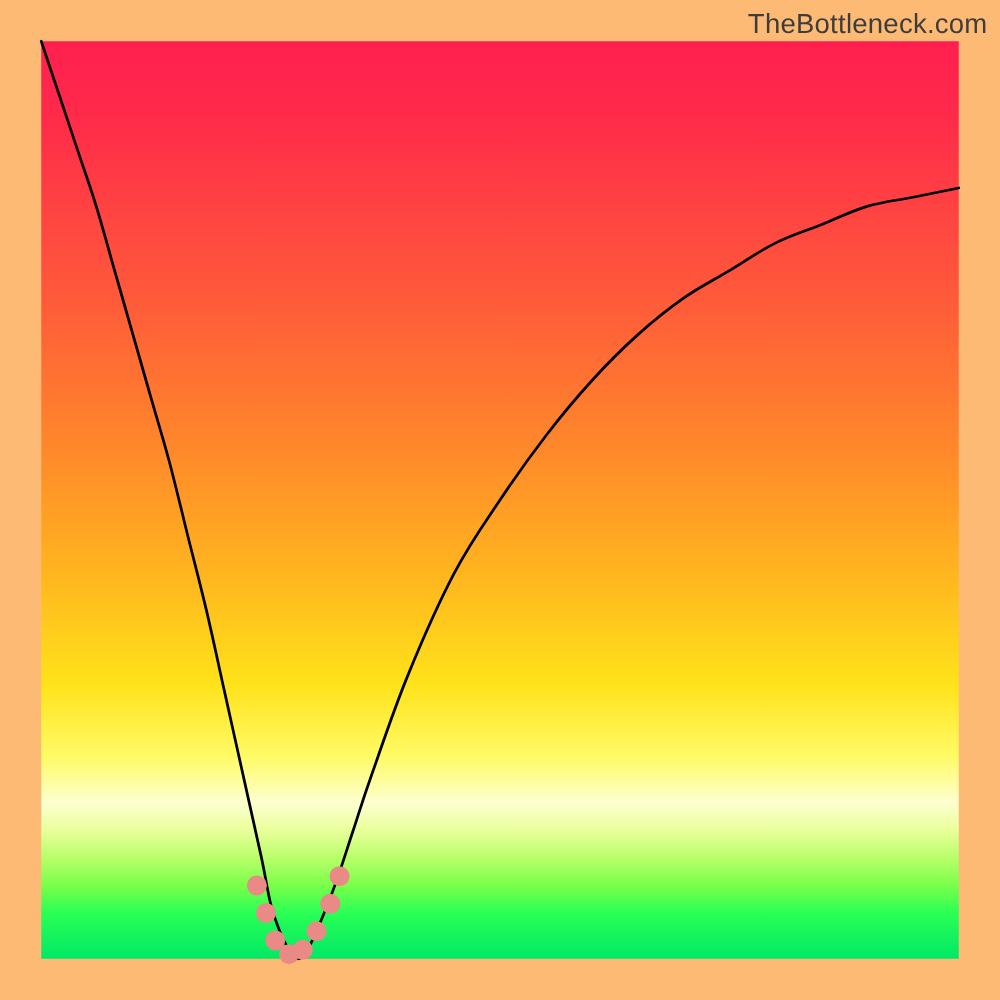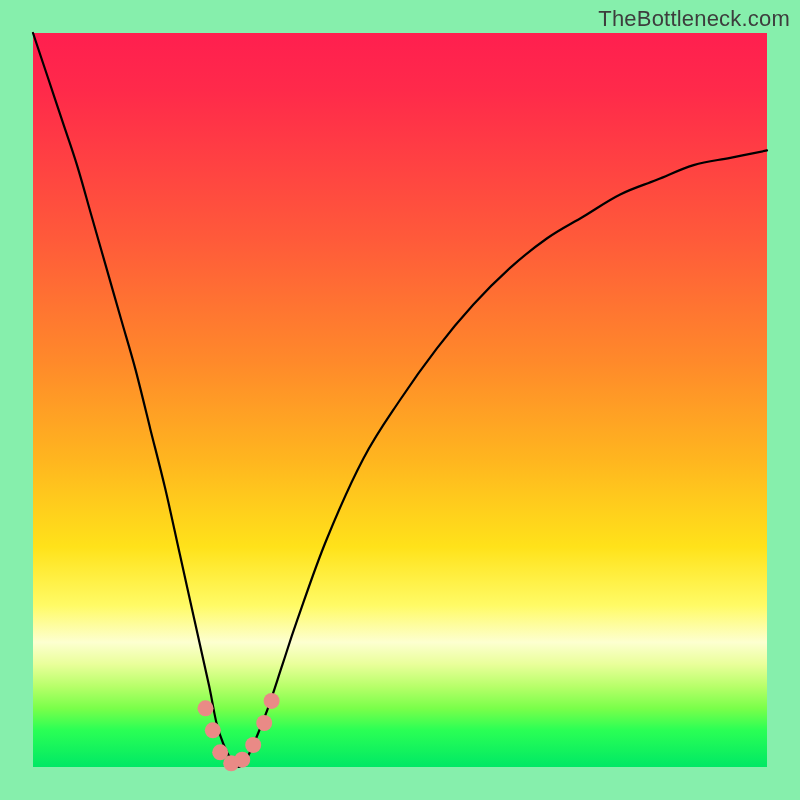--- a/index.html
+++ b/index.html
@@ -10,21 +10,21 @@
     overflow: hidden;
     background: #000;
     font-family: Arial, Helvetica, sans-serif;
   }
   .frame {
     position: absolute;
     left: 0;
     top: 0;
     width: 800px;
     height: 800px;
-    background: #86efac;
+    background: #fdba74;
   }
   .plot {
     position: absolute;
     left: 33px;
     top: 33px;
     width: 734px;
     height: 734px;
     
     background: linear-gradient(to bottom,
       #ff1f4f 0%,

